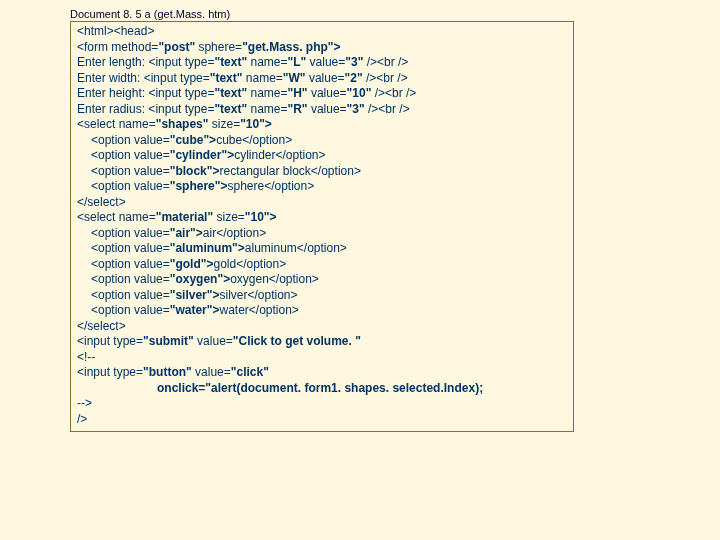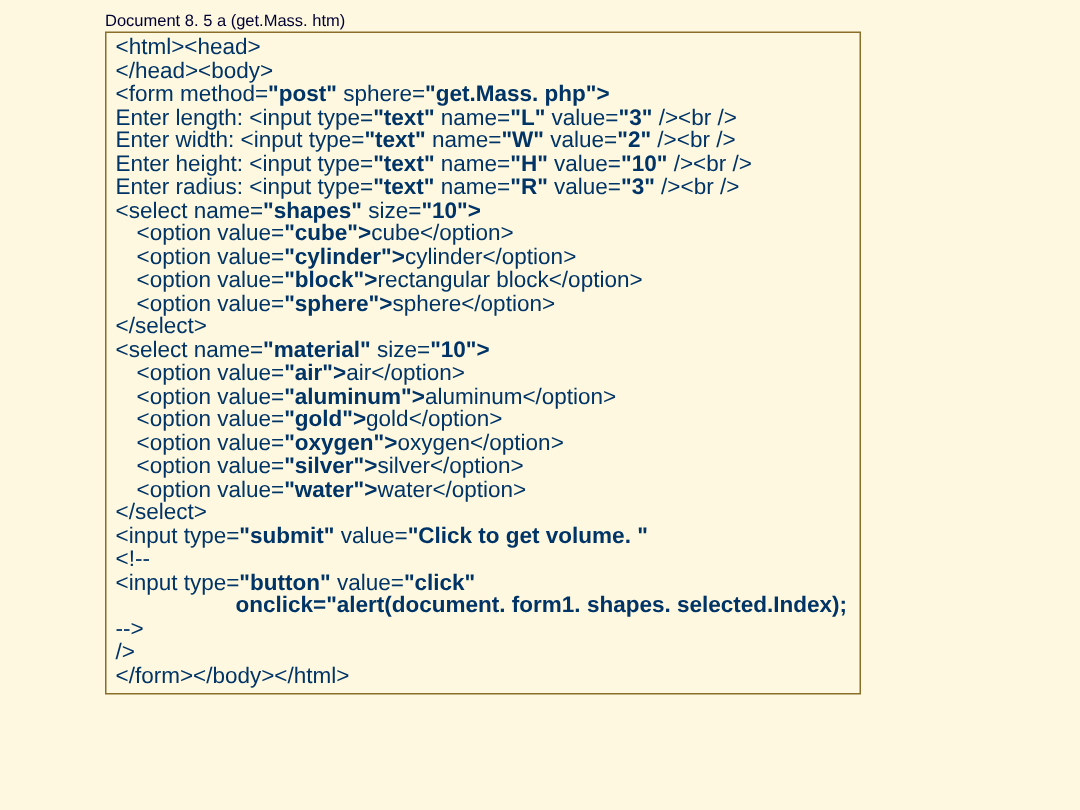--- a/index.html
+++ b/index.html
@@ -20,35 +20,34 @@
   .doc-title {
     font-size: 11px;
     color: #000033;
     margin-bottom: 1px;
   }
   .codebox {
     border: 1px solid #8a6f2a;
     padding: 2px 6px 4px 6px;
     width: 490px;
     line-height: 15.5px;
-    font-size: 15px;
+    font-size: 12px;
   }
   .line { white-space: pre; }
   .persian { color: #003366; }
   .indent1 { padding-left: 14px; }
   .indent2 { padding-left: 80px; }
 </style>
 </head>
 <body>
 
 <div class="container">
   <div class="doc-title">Document 8. 5 a (get.Mass. htm)</div>
   <div class="codebox">
     <div class="line persian">&lt;html&gt;&lt;head&gt;</div>
-    <div class="line persian">&lt;/head&gt;&lt;body&gt;</div>
     <div class="line persian"><span>&lt;form method=</span><b>"post"</b><span> sphere=</span><b>"get.Mass. php"&gt;</b></div>
     <div class="line persian"><span>Enter length: &lt;input type=</span><b>"text"</b><span> name=</span><b>"L"</b><span> value=</span><b>"3"</b><span> /&gt;&lt;br /&gt;</span></div>
     <div class="line persian"><span>Enter width: &lt;input type=</span><b>"text"</b><span> name=</span><b>"W"</b><span> value=</span><b>"2"</b><span> /&gt;&lt;br /&gt;</span></div>
     <div class="line persian"><span>Enter height: &lt;input type=</span><b>"text"</b><span> name=</span><b>"H"</b><span> value=</span><b>"10"</b><span> /&gt;&lt;br /&gt;</span></div>
     <div class="line persian"><span>Enter radius: &lt;input type=</span><b>"text"</b><span> name=</span><b>"R"</b><span> value=</span><b>"3"</b><span> /&gt;&lt;br /&gt;</span></div>
     <div class="line persian"><span>&lt;select name=</span><b>"shapes"</b><span> size=</span><b>"10"&gt;</b></div>
     <div class="line persian indent1"><span>&lt;option value=</span><b>"cube"&gt;</b><span>cube&lt;/option&gt;</span></div>
     <div class="line persian indent1"><span>&lt;option value=</span><b>"cylinder"&gt;</b><span>cylinder&lt;/option&gt;</span></div>
     <div class="line persian indent1"><span>&lt;option value=</span><b>"block"&gt;</b><span>rectangular block&lt;/option&gt;</span></div>
     <div class="line persian indent1"><span>&lt;option value=</span><b>"sphere"&gt;</b><span>sphere&lt;/option&gt;</span></div>
@@ -60,15 +59,14 @@
     <div class="line persian indent1"><span>&lt;option value=</span><b>"oxygen"&gt;</b><span>oxygen&lt;/option&gt;</span></div>
     <div class="line persian indent1"><span>&lt;option value=</span><b>"silver"&gt;</b><span>silver&lt;/option&gt;</span></div>
     <div class="line persian indent1"><span>&lt;option value=</span><b>"water"&gt;</b><span>water&lt;/option&gt;</span></div>
     <div class="line persian">&lt;/select&gt;</div>
     <div class="line persian"><span>&lt;input type=</span><b>"submit"</b><span> value=</span><b>"Click to get volume. "</b></div>
     <div class="line persian">&lt;!--</div>
     <div class="line persian"><span>&lt;input type=</span><b>"button"</b><span> value=</span><b>"click"</b></div>
     <div class="line persian indent2"><b>onclick="alert(document. form1. shapes. selected.Index);</b></div>
     <div class="line persian">--&gt;</div>
     <div class="line persian">/&gt;</div>
-    <div class="line persian">&lt;/form&gt;&lt;/body&gt;&lt;/html&gt;</div>
   </div>
 </div>
 
 </body></html>

